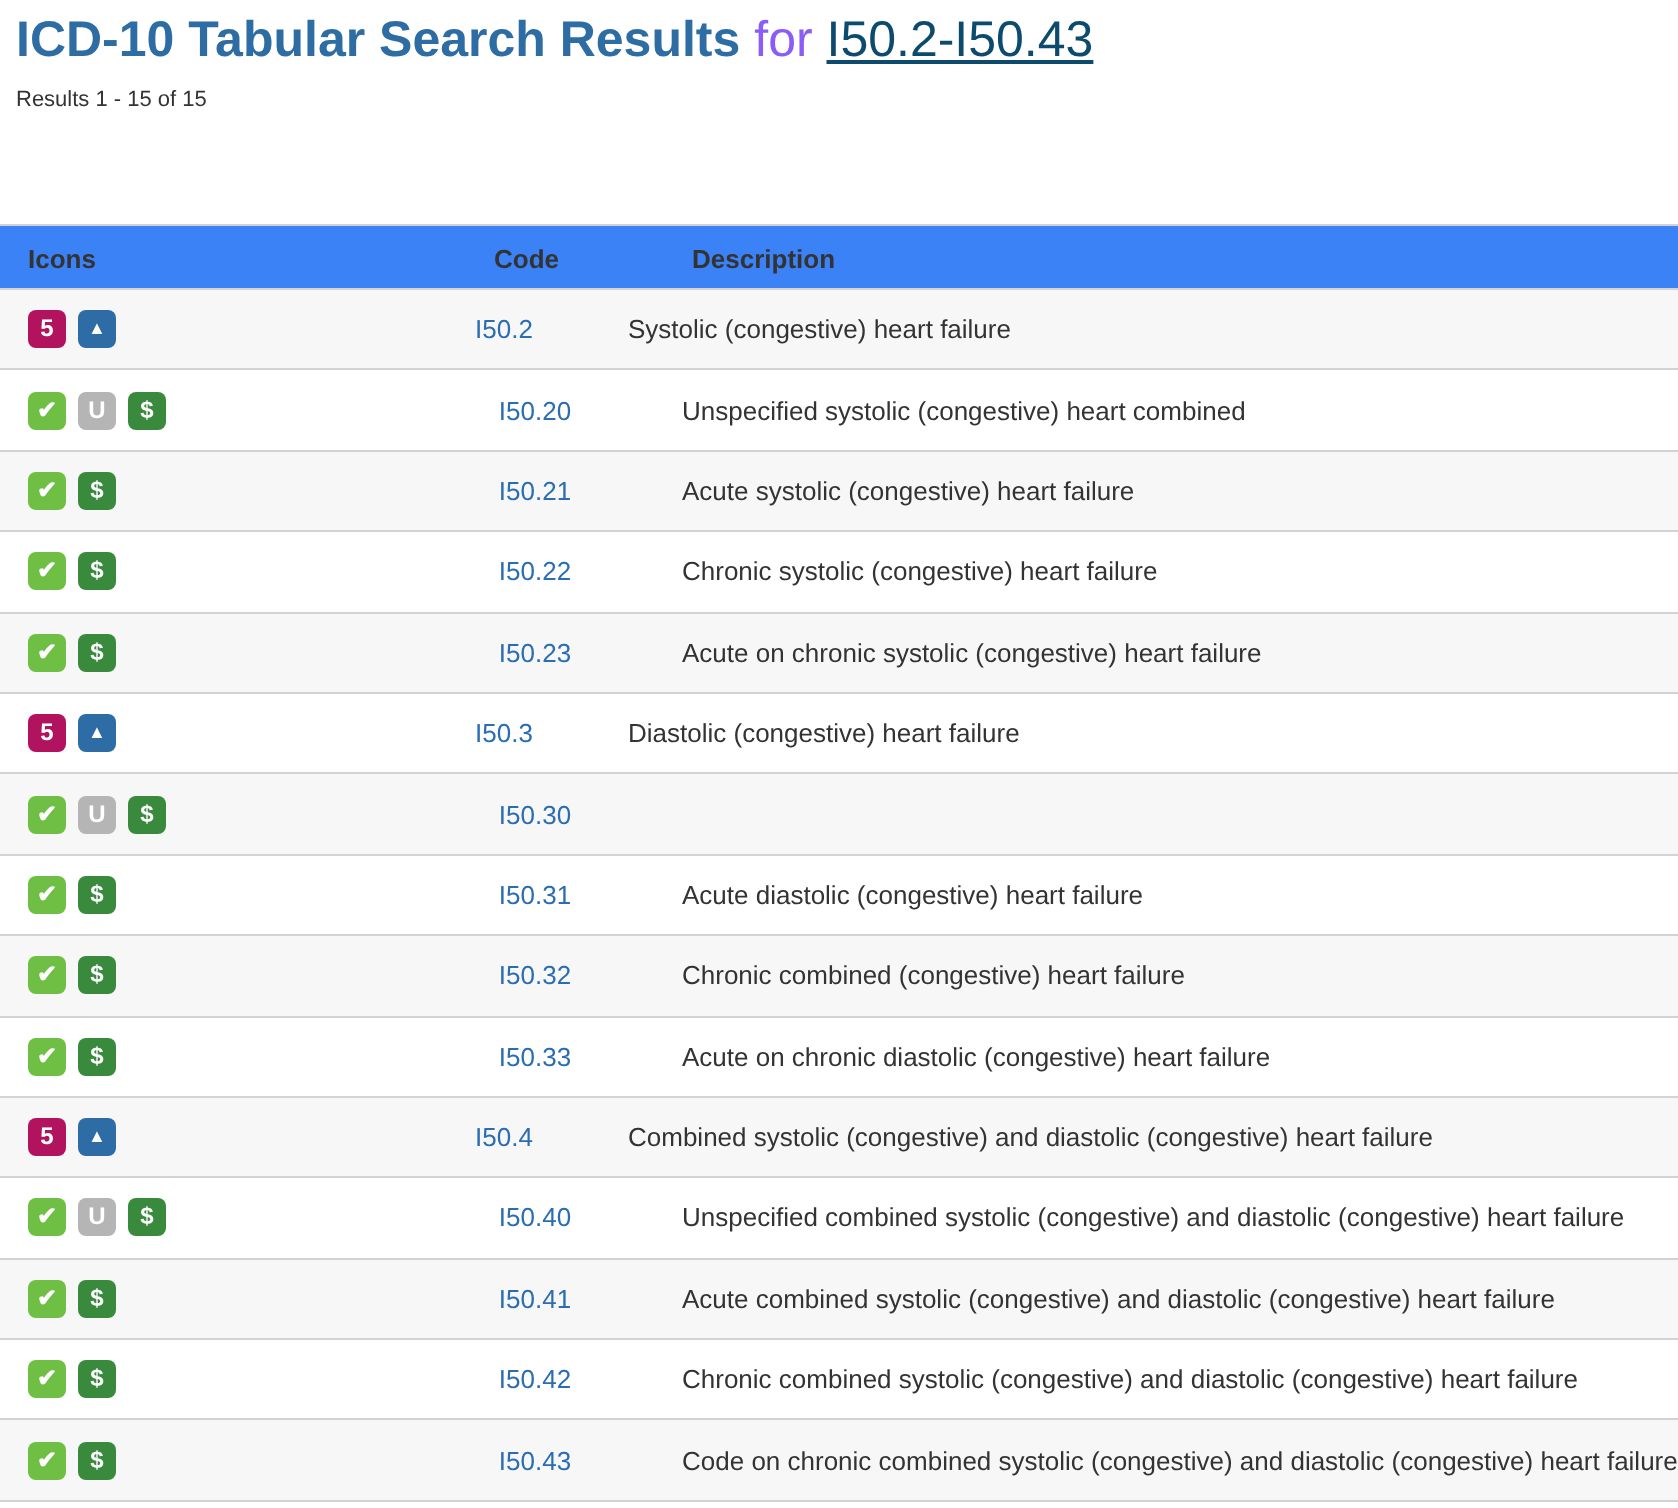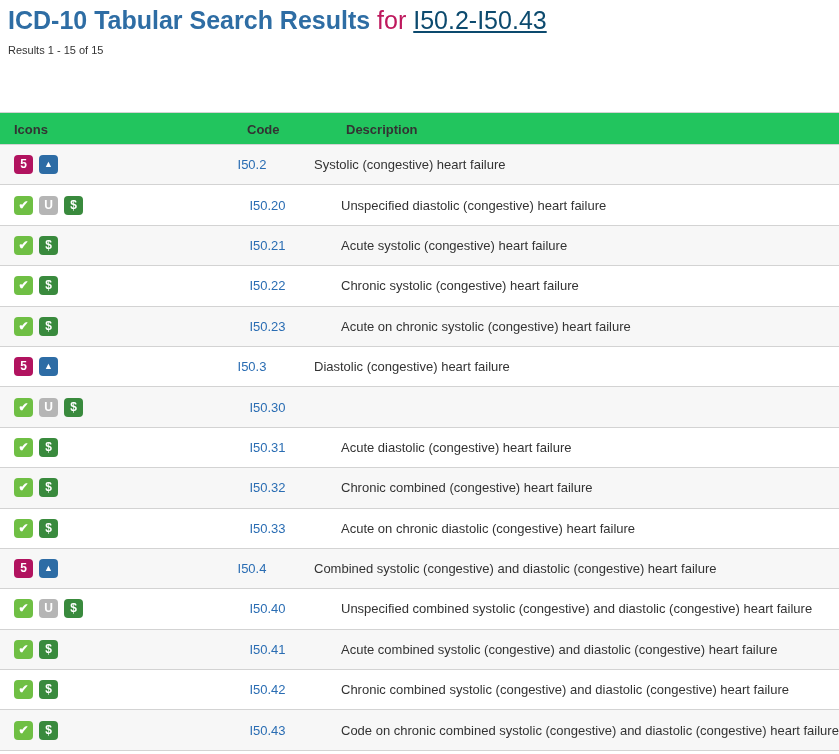--- a/index.html
+++ b/index.html
@@ -16,41 +16,41 @@
   h1 {
     margin: 0;
     font-size: 25px;
     line-height: 30px;
     font-weight: bold;
     color: #2e6da4;
     letter-spacing: 0;
   }
   h1 .title-light {
     font-weight: normal;
-    color: #be185d;
+    color: #8b5cf6;
   }
   h1 a.title-range-link {
     font-weight: normal;
     color: #0c4a6e;
     text-decoration: underline;
     cursor: pointer;
   }
   .results-summary {
     margin-top: 9px;
     font-size: 11px;
     color: #333;
   }
   
   .results-table { margin-top: 56px; width: 839px; }
   .table-header {
     position: relative;
     height: 33px;
     border-top: 1px solid #d3d3d3;
     border-bottom: 1px solid #d3d3d3;
-    background: #22c55e;
+    background: #3b82f6;
     font-size: 13px;
     font-weight: bold;
     color: #333;
   }
   .table-header .hdr { position: absolute; top: 9px; }
   .hdr-icons { left: 14px; }
   .hdr-code { left: 247px; }
   .hdr-desc { left: 346px; }
   
   .row {
@@ -125,21 +125,21 @@
         <div class="cell-code"><a>I50.2</a></div>
         <div class="cell-desc">Systolic (congestive) heart failure</div>
       </div>
       <div class="row level-1">
         <div class="cell-icons">
           <span class="badge glyph-check" style="background: rgb(111, 191, 68);">✔</span>
           <span class="badge glyph-u" style="background: rgb(181, 181, 181);">U</span>
           <span class="badge glyph-dollar" style="background: rgb(57, 138, 61);">$</span>
         </div>
         <div class="cell-code"><a>I50.20</a></div>
-        <div class="cell-desc">Unspecified diastolic (congestive) heart failure</div>
+        <div class="cell-desc">Unspecified systolic (congestive) heart combined</div>
       </div>
       <div class="row level-1 alt">
         <div class="cell-icons">
           <span class="badge glyph-check" style="background: rgb(111, 191, 68);">✔</span>
           <span class="badge glyph-dollar" style="background: rgb(57, 138, 61);">$</span>
         </div>
         <div class="cell-code"><a>I50.21</a></div>
         <div class="cell-desc">Acute systolic (congestive) heart failure</div>
       </div>
       <div class="row level-1">

